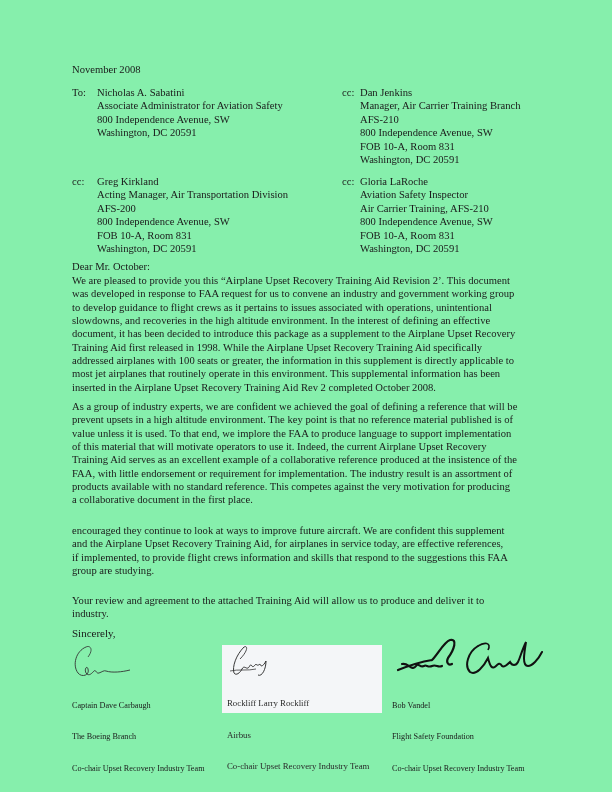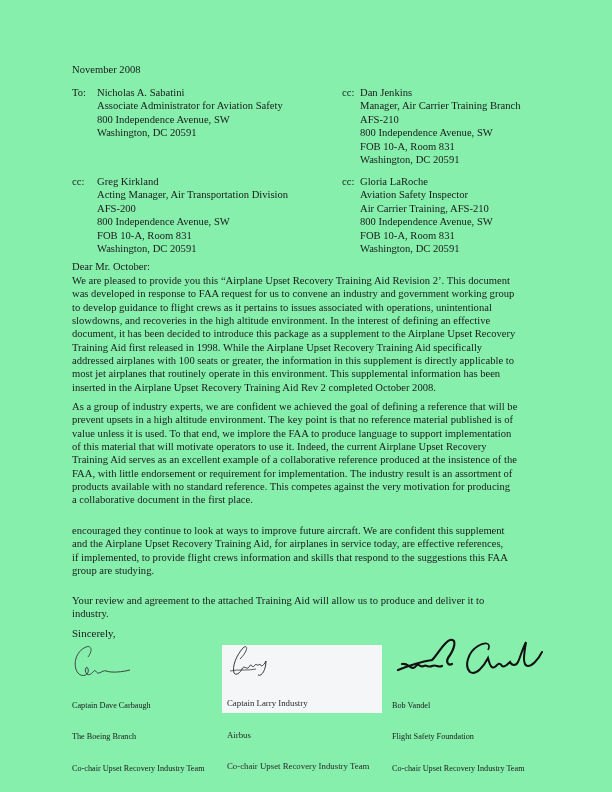--- a/index.html
+++ b/index.html
@@ -125,21 +125,21 @@
     <div>Co-chair Upset Recovery Industry Team</div>
   </div>
 
   <div class="airbus-box"></div>
   <svg class="sig" style="left:226px; top:645px;" width="52" height="34" viewBox="0 0 52 34">
     <path d="M18 2 C10 10 6 22 8 28 C10 31 14 28 16 24 C18 20 20 24 22 23 C24 22 24 18 26 21 C27 23 29 20 30 19 C31 21 33 20 34 19 C35 23 38 20 40 16 C40 24 36 32 32 30" fill="none" stroke="#222" stroke-width="0.9"></path>
     <path d="M18 2 C22 0 22 6 14 14" fill="none" stroke="#222" stroke-width="0.8"></path>
     <path d="M4 26 C12 24 22 26 30 24" fill="none" stroke="#222" stroke-width="0.7"></path>
   </svg>
   <div class="sig-block airbus-text" style="left:227px; top:678px;">
-    <div>Captain Larry Industry</div>
+    <div>Rockliff Larry Rockliff</div>
     <div>Airbus</div>
     <div>Co-chair Upset Recovery Industry Team</div>
   </div>
 
   <svg class="sig" style="left:392px; top:636px;" width="160" height="44" viewBox="0 0 160 44">
     <path d="M6 34 C16 30 28 26 40 24 M10 28 C16 26 20 36 24 30 C26 26 28 32 32 30 C34 28 36 32 40 30 C44 28 46 32 50 30 M40 24 C46 18 52 6 58 4 C66 2 62 14 56 22 C54 26 56 30 60 28" fill="none" stroke="#111" stroke-width="2.2" stroke-linecap="round"></path>
     <path d="M86 10 C76 16 72 30 78 36 C84 40 92 30 96 22 C98 30 100 34 104 30 C106 28 108 26 110 30 C112 32 116 28 118 26 C120 30 124 30 126 26 C128 22 130 14 134 6 C132 18 130 30 136 30 C140 30 146 24 150 16" fill="none" stroke="#111" stroke-width="2" stroke-linecap="round"></path>
     <path d="M86 10 C92 6 100 6 96 14" fill="none" stroke="#111" stroke-width="1.6"></path>
   </svg>
   <div class="sig-block" style="left:392px; top:680px;">

